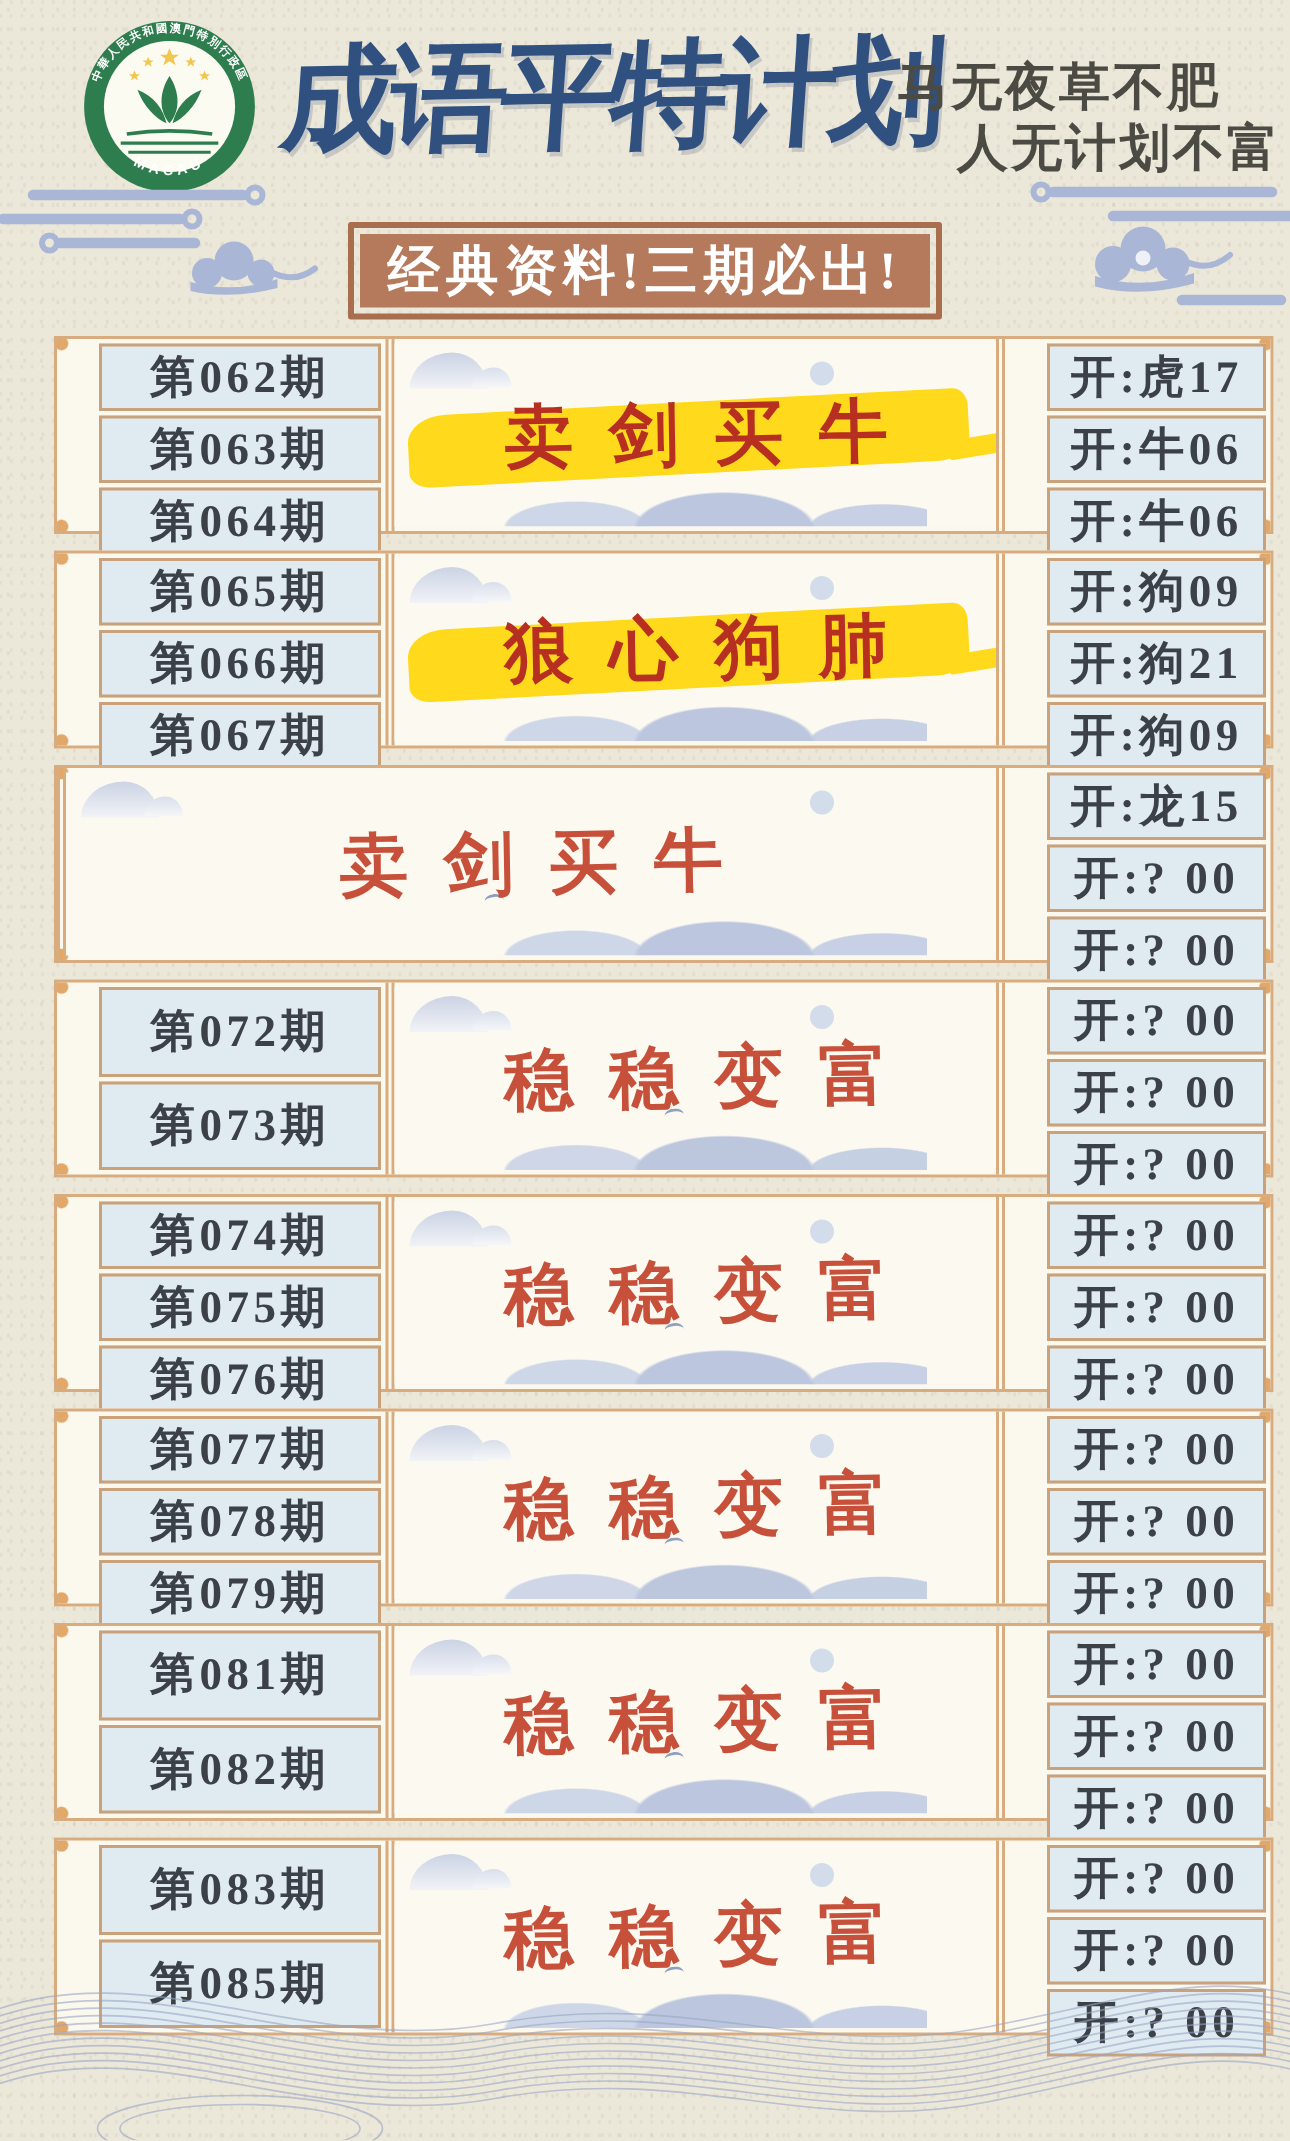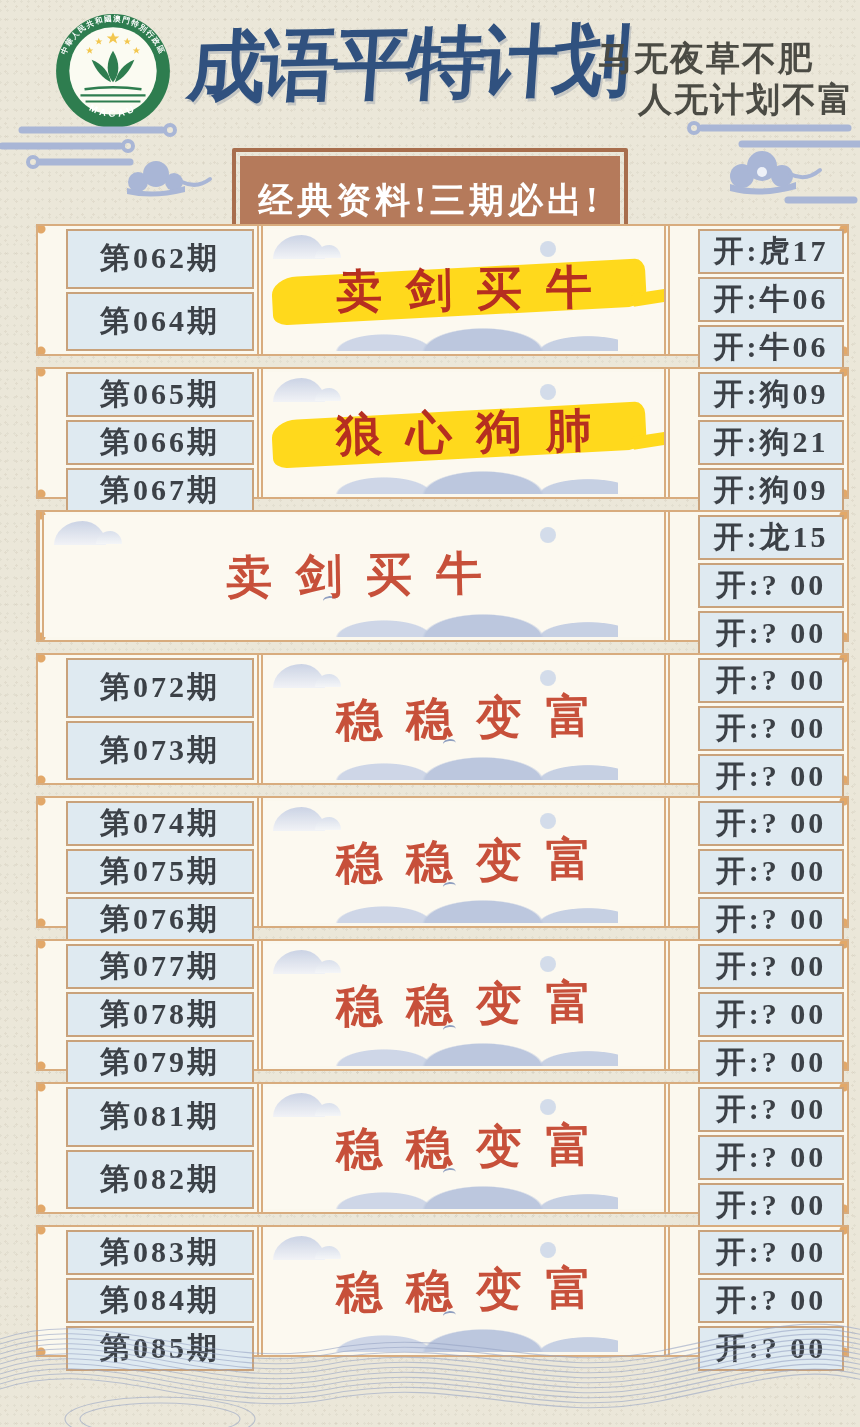--- a/index.html
+++ b/index.html
@@ -35,21 +35,21 @@
   
   .cloud-left{position:absolute;left:0;top:120px;}
   .cloud-right{position:absolute;right:0;top:120px;}
   
   .banner-row{position:absolute;top:148px;left:0;width:100%;text-align:center;}
   .banner-frame{
     display:inline-block;border:4px solid #a86e4d;border-radius:2px;padding:4px;
     background:transparent;
   }
   .banner-inner{
-    background:#b57a5b;padding:21px 18px;
+    background:#b57a5b;padding:1px 18px;
     font-size:35px;font-weight:bold;color:#ffffff;letter-spacing:4px;white-space:nowrap;
   }
   
   .groups{position:absolute;top:224px;left:0;right:0;}
   .group{
     position:relative;height:132px;margin:0 11px 11px 36px;
     border:2px solid #d8ac7e;display:flex;box-sizing:border-box;
     background-color:#fbf8ee;
     background-image:
       radial-gradient(circle at 3px 3px,#e2a869 0 4px,rgba(0,0,0,0) 5px),
@@ -206,20 +206,21 @@
     <div class="banner-frame">
       <div class="banner-inner">经典资料!三期必出!</div>
     </div>
   </div>
 
   <div class="groups">
 
     <section class="group">
       <div class="col-left">
         <div class="cell">第062期</div>
+        <div class="cell">第063期</div>
         <div class="cell">第064期</div>
       </div>
       <div class="vsep"></div>
       <div class="col-center">
         <div class="mtn-a"></div>
         <div class="mtn-b"></div>
         <div class="moon"></div>
         <div class="bird"></div>
         <span class="idiom hl">卖剑买牛</span>
       </div>
@@ -352,21 +353,20 @@
       <div class="col-right">
         <div class="cell">开:? 00</div>
         <div class="cell">开:? 00</div>
         <div class="cell">开:? 00</div>
       </div>
     </section>
 
     <section class="group">
       <div class="col-left">
         <div class="cell">第083期</div>
-        <div class="cell">第084期</div>
         <div class="cell">第085期</div>
       </div>
       <div class="vsep"></div>
       <div class="col-center">
         <div class="mtn-a"></div>
         <div class="mtn-b"></div>
         <div class="moon"></div>
         <div class="bird"></div>
         <span class="idiom">稳稳变富</span>
       </div>

